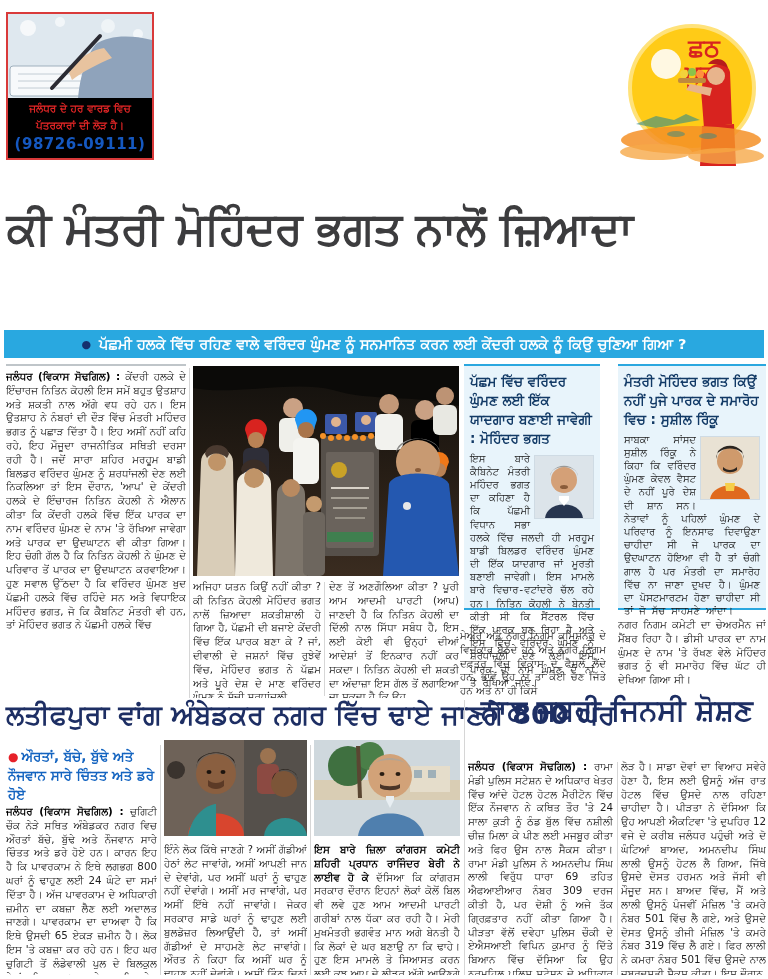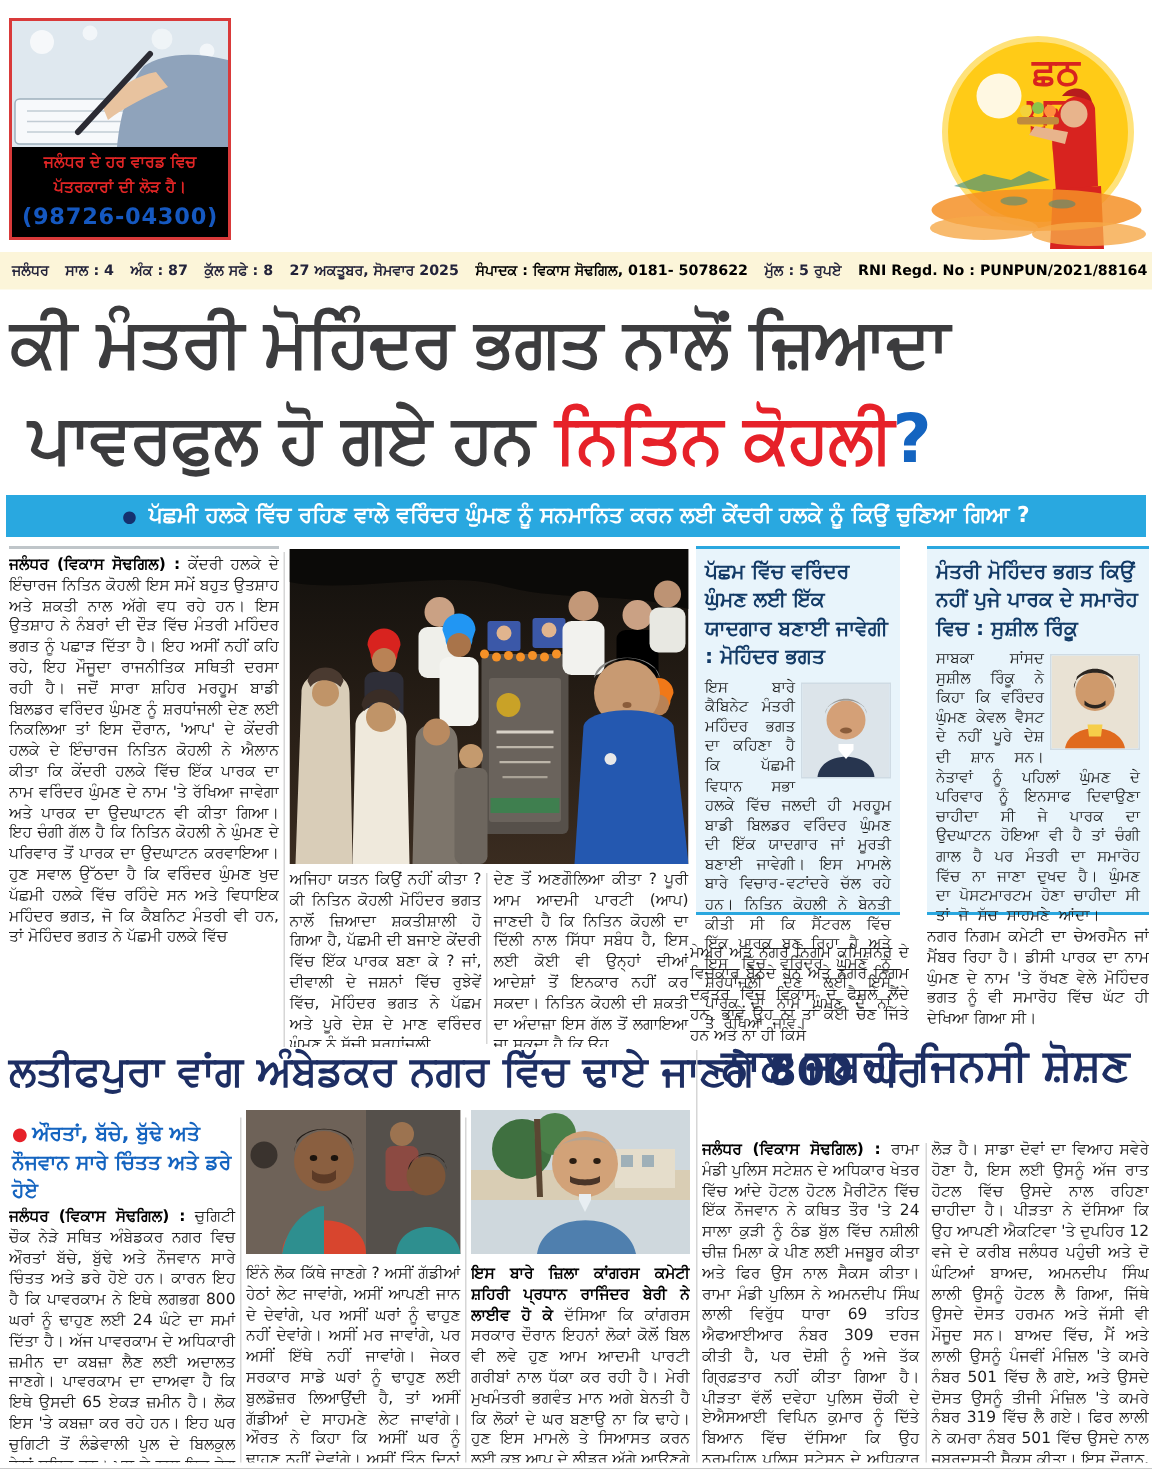--- a/index.html
+++ b/index.html
@@ -105,21 +105,21 @@
       <rect x="2" y="52" width="86" height="30" rx="3" fill="#f7f9fb" stroke="#9fb0bd"></rect>
       <line x1="10" y1="60" x2="80" y2="60" stroke="#c2ccd4"></line>
         <line x1="10" y1="67" x2="80" y2="67" stroke="#c2ccd4"></line>
       <line x1="10" y1="74" x2="80" y2="74" stroke="#c2ccd4"></line>
       <path d="M88 30 C100 22 120 20 144 26 L144 84 L70 84 C72 62 78 42 88 30 Z" fill="#8fa3bb"></path>
       <path d="M60 56 C70 44 84 36 96 34 L104 44 C90 50 74 58 64 66 Z" fill="#e8c39f"></path>
       <line x1="44" y1="74" x2="92" y2="22" stroke="#2b2b33" stroke-width="4" stroke-linecap="round"></line>
     </svg>
     <div class="recruit-line">ਜਲੰਧਰ ਦੇ ਹਰ ਵਾਰਡ ਵਿਚ</div>
     <div class="recruit-line">ਪੱਤਰਕਾਰਾਂ ਦੀ ਲੋੜ ਹੈ।</div>
-    <div class="recruit-phone">(98726-04300)</div>
+    <div class="recruit-phone">(98726-09111)</div>
   </div>
 
 
   <svg class="festival" viewBox="0 0 150 160">
     <circle cx="76" cy="82" r="62" fill="#ffcb17"></circle>
     <circle cx="76" cy="82" r="62" fill="none" stroke="#ffe27a" stroke-width="4"></circle>
     <circle cx="50" cy="58" r="15" fill="#fff8e2"></circle>
     <text x="88" y="50" font-size="24" font-weight="bold" fill="#d8231f" text-anchor="middle">ਛਠ</text>
     <text x="88" y="76" font-size="24" font-weight="bold" fill="#d8231f" text-anchor="middle">ਪੂਜਾ</text>
     <path d="M20 118 L40 110 L58 114 L70 108 L84 114 L40 122 Z" fill="#2e8a8a" opacity=".6"></path>
@@ -132,35 +132,23 @@
       <circle cx="76" cy="66" r="4" fill="#8bc34a"></circle>
       <circle cx="84" cy="68" r="4" fill="#ff8f3e"></circle>
     <path d="M86 120 L118 118 L120 160 L84 160 Z" fill="#d8231f"></path>
     <ellipse cx="75" cy="134" rx="70" ry="14" fill="#f59127" opacity=".85"></ellipse>
     <ellipse cx="40" cy="146" rx="36" ry="8" fill="#f6a948" opacity=".8"></ellipse>
     <ellipse cx="110" cy="150" rx="38" ry="8" fill="#f6a948" opacity=".8"></ellipse>
     <ellipse cx="60" cy="128" rx="9" ry="3" fill="#2e8a8a" opacity=".5"></ellipse>
     <ellipse cx="92" cy="130" rx="9" ry="3" fill="#2e8a8a" opacity=".5"></ellipse>
   </svg>
 
-  <div class="infobar">
-    <span>ਜਲੰਧਰ</span>
-    <span>ਸਾਲ : 4</span>
-    <span>ਅੰਕ : 87</span>
-    <span>ਕੁੱਲ ਸਫੇ : 8</span>
-    <span>27 ਅਕਤੂਬਰ, ਸੋਮਵਾਰ 2025</span>
-    <span class="strong">ਸੰਪਾਦਕ : ਵਿਕਾਸ ਸੋਢਗਿਲ, 0181- 5078622</span>
-    <span>ਮੁੱਲ : 5 ਰੁਪਏ</span>
-    <span class="strong">RNI Regd. No : PUNPUN/2021/88164</span>
-
-  </div>
 
   <div class="headline">
     <div>ਕੀ ਮੰਤਰੀ ਮੋਹਿੰਦਰ ਭਗਤ ਨਾਲੋਂ ਜ਼ਿਆਦਾ</div>
-    <div><span>ਪਾਵਰਫੁਲ ਹੋ ਗਏ ਹਨ </span><span class="red">ਨਿਤਿਨ ਕੋਹਲੀ</span><span class="blue">?</span></div>
   </div>
 
   <div class="subhead-bar">
     <span class="subhead-bullet">●</span>
     <span>ਪੱਛਮੀ ਹਲਕੇ ਵਿੱਚ ਰਹਿਣ ਵਾਲੇ ਵਰਿੰਦਰ ਘੁੰਮਣ ਨੂੰ ਸਨਮਾਨਿਤ ਕਰਨ ਲਈ ਕੇਂਦਰੀ ਹਲਕੇ ਨੂੰ ਕਿਉਂ ਚੁਣਿਆ ਗਿਆ ?</span>
   </div>
 
   <div class="news toprule" id="lead-col1">
     <span class="dateline">ਜਲੰਧਰ (ਵਿਕਾਸ ਸੋਢਗਿਲ) :</span>
     <span>ਕੇਂਦਰੀ ਹਲਕੇ ਦੇ ਇੰਚਾਰਜ ਨਿਤਿਨ ਕੋਹਲੀ ਇਸ ਸਮੇਂ ਬਹੁਤ ਉਤਸ਼ਾਹ ਅਤੇ ਸ਼ਕਤੀ ਨਾਲ ਅੱਗੇ ਵਧ ਰਹੇ ਹਨ। ਇਸ ਉਤਸ਼ਾਹ ਨੇ ਨੰਬਰਾਂ ਦੀ ਦੌੜ ਵਿੱਚ ਮੰਤਰੀ ਮਹਿੰਦਰ ਭਗਤ ਨੂੰ ਪਛਾੜ ਦਿੱਤਾ ਹੈ। ਇਹ ਅਸੀਂ ਨਹੀਂ ਕਹਿ ਰਹੇ, ਇਹ ਮੌਜੂਦਾ ਰਾਜਨੀਤਿਕ ਸਥਿਤੀ ਦਰਸਾ ਰਹੀ ਹੈ। ਜਦੋਂ ਸਾਰਾ ਸ਼ਹਿਰ ਮਰਹੂਮ ਬਾਡੀ ਬਿਲਡਰ ਵਰਿੰਦਰ ਘੁੰਮਣ ਨੂੰ ਸ਼ਰਧਾਂਜਲੀ ਦੇਣ ਲਈ ਨਿਕਲਿਆ ਤਾਂ ਇਸ ਦੌਰਾਨ, 'ਆਪ' ਦੇ ਕੇਂਦਰੀ ਹਲਕੇ ਦੇ ਇੰਚਾਰਜ ਨਿਤਿਨ ਕੋਹਲੀ ਨੇ ਐਲਾਨ ਕੀਤਾ ਕਿ ਕੇਂਦਰੀ ਹਲਕੇ ਵਿੱਚ ਇੱਕ ਪਾਰਕ ਦਾ ਨਾਮ ਵਰਿੰਦਰ ਘੁੰਮਣ ਦੇ ਨਾਮ 'ਤੇ ਰੱਖਿਆ ਜਾਵੇਗਾ ਅਤੇ ਪਾਰਕ ਦਾ ਉਦਘਾਟਨ ਵੀ ਕੀਤਾ ਗਿਆ। ਇਹ ਚੰਗੀ ਗੱਲ ਹੈ ਕਿ ਨਿਤਿਨ ਕੋਹਲੀ ਨੇ ਘੁੰਮਣ ਦੇ ਪਰਿਵਾਰ ਤੋਂ ਪਾਰਕ ਦਾ ਉਦਘਾਟਨ ਕਰਵਾਇਆ। ਹੁਣ ਸਵਾਲ ਉੱਠਦਾ ਹੈ ਕਿ ਵਰਿੰਦਰ ਘੁੰਮਣ ਖੁਦ ਪੱਛਮੀ ਹਲਕੇ ਵਿੱਚ ਰਹਿੰਦੇ ਸਨ ਅਤੇ ਵਿਧਾਇਕ ਮਹਿੰਦਰ ਭਗਤ, ਜੋ ਕਿ ਕੈਬਨਿਟ ਮੰਤਰੀ ਵੀ ਹਨ, ਤਾਂ ਮੋਹਿੰਦਰ ਭਗਤ ਨੇ ਪੱਛਮੀ ਹਲਕੇ ਵਿੱਚ</span>

